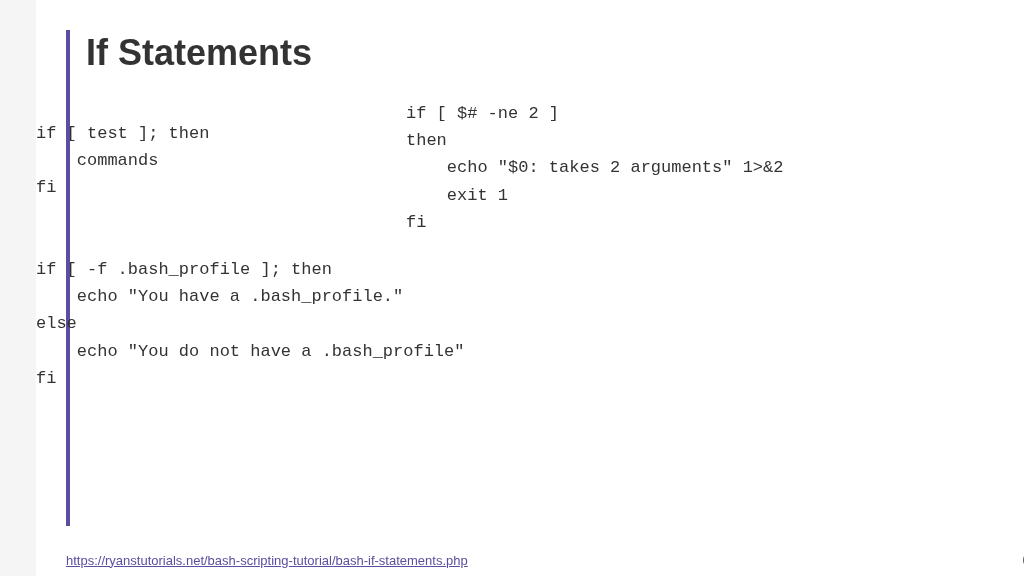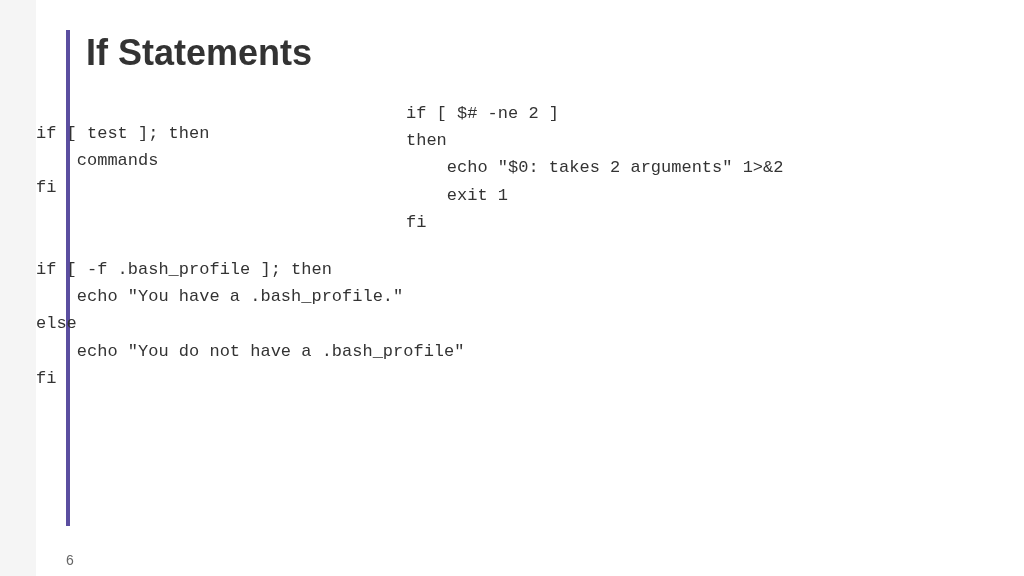--- a/index.html
+++ b/index.html
@@ -119,15 +119,16 @@
     <div class="right-column">
       <pre class="code-block">if [ $# -ne 2 ]
 then
     echo "$0: takes 2 arguments" 1&gt;&amp;2
     exit 1
 fi</pre>
     </div>
   </div>
 
   <div class="footer">
+    <a class="footer-link" href="#">https://ryanstutorials.net/bash-scripting-tutorial/bash-if-statements.php</a>
     <span class="footer-page">6</span>
   </div>
 </div>
 
 </body></html>

